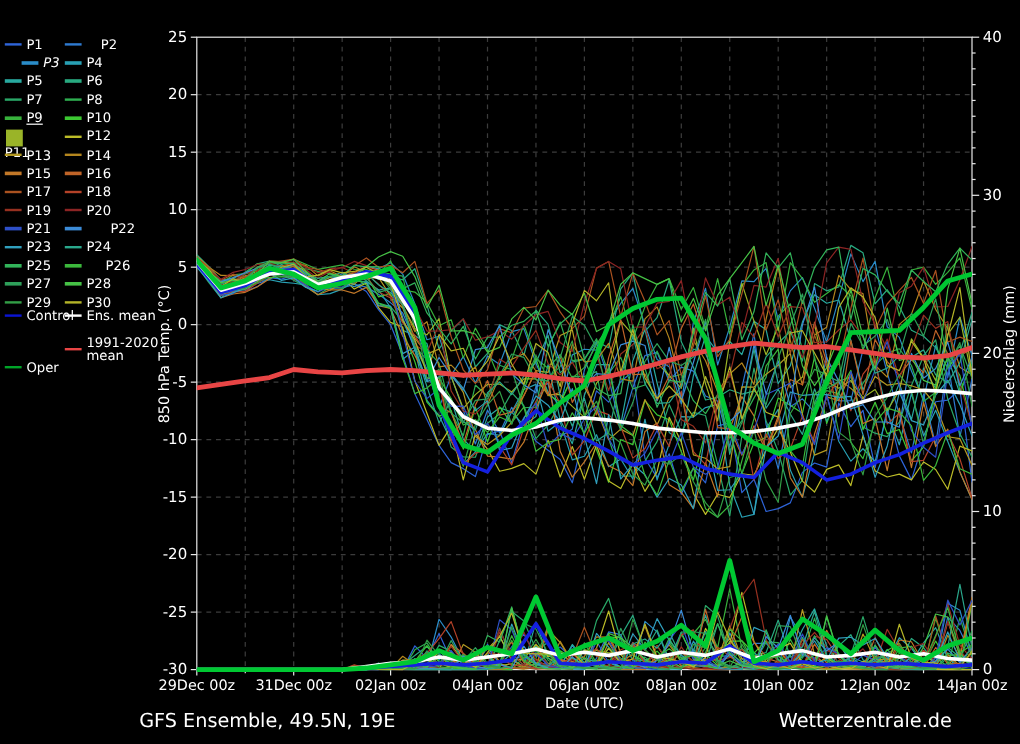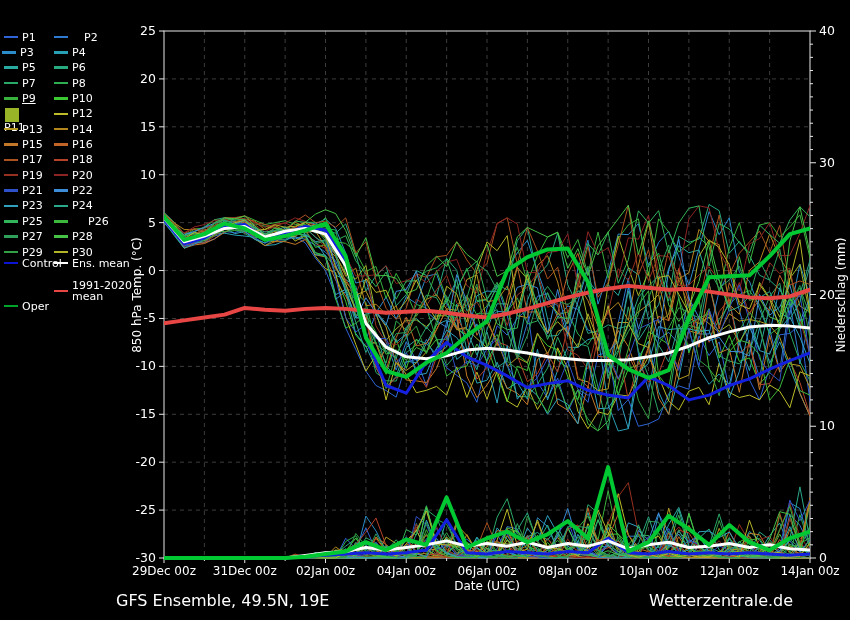--- a/index.html
+++ b/index.html
@@ -27,21 +27,21 @@
 
   <div id="legend">
       <div class="lg-item" style="left: 2px; top: 31px;">
         <span class="lg-swatch" style="background: rgb(46, 100, 216);"></span>
         <span class="lg-label">P1</span>
       </div>
       <div class="lg-item" style="left: 52px; top: 31px; gap: 12px;">
         <span class="lg-swatch" style="background: rgb(46, 122, 208);"></span>
         <span class="lg-label">P2</span>
       </div>
-      <div class="lg-item" style="left: 0; top: 46.36px;">
+      <div class="lg-item" style="left: 16px; top: 46.36px; font-style: italic;">
         <span class="lg-swatch" style="background: rgb(42, 140, 200);"></span>
         <span class="lg-label">P3</span>
       </div>
       <div class="lg-item" style="left: 52px; top: 46.36px;">
         <span class="lg-swatch" style="background: rgb(40, 160, 180);"></span>
         <span class="lg-label">P4</span>
       </div>
       <div class="lg-item" style="left: 2px; top: 61.72px;">
         <span class="lg-swatch" style="background: rgb(40, 170, 160);"></span>
         <span class="lg-label">P5</span>
@@ -103,21 +103,21 @@
         <span class="lg-label">P19</span>
       </div>
       <div class="lg-item" style="left: 52px; top: 169.24px;">
         <span class="lg-swatch" style="background: rgb(140, 36, 36);"></span>
         <span class="lg-label">P20</span>
       </div>
       <div class="lg-item" style="left: 2px; top: 184.6px;">
         <span class="lg-swatch" style="background: rgb(46, 80, 200);"></span>
         <span class="lg-label">P21</span>
       </div>
-      <div class="lg-item" style="left: 52px; top: 184.6px;">
+      <div class="lg-item" style="left: 52px; top: 184.6px; gap: 20px;">
         <span class="lg-swatch" style="background: rgb(60, 140, 216);"></span>
         <span class="lg-label">P22</span>
       </div>
       <div class="lg-item" style="left: 2px; top: 199.96px;">
         <span class="lg-swatch" style="background: rgb(48, 160, 190);"></span>
         <span class="lg-label">P23</span>
       </div>
       <div class="lg-item" style="left: 52px; top: 199.96px;">
         <span class="lg-swatch" style="background: rgb(42, 168, 140);"></span>
         <span class="lg-label">P24</span>

